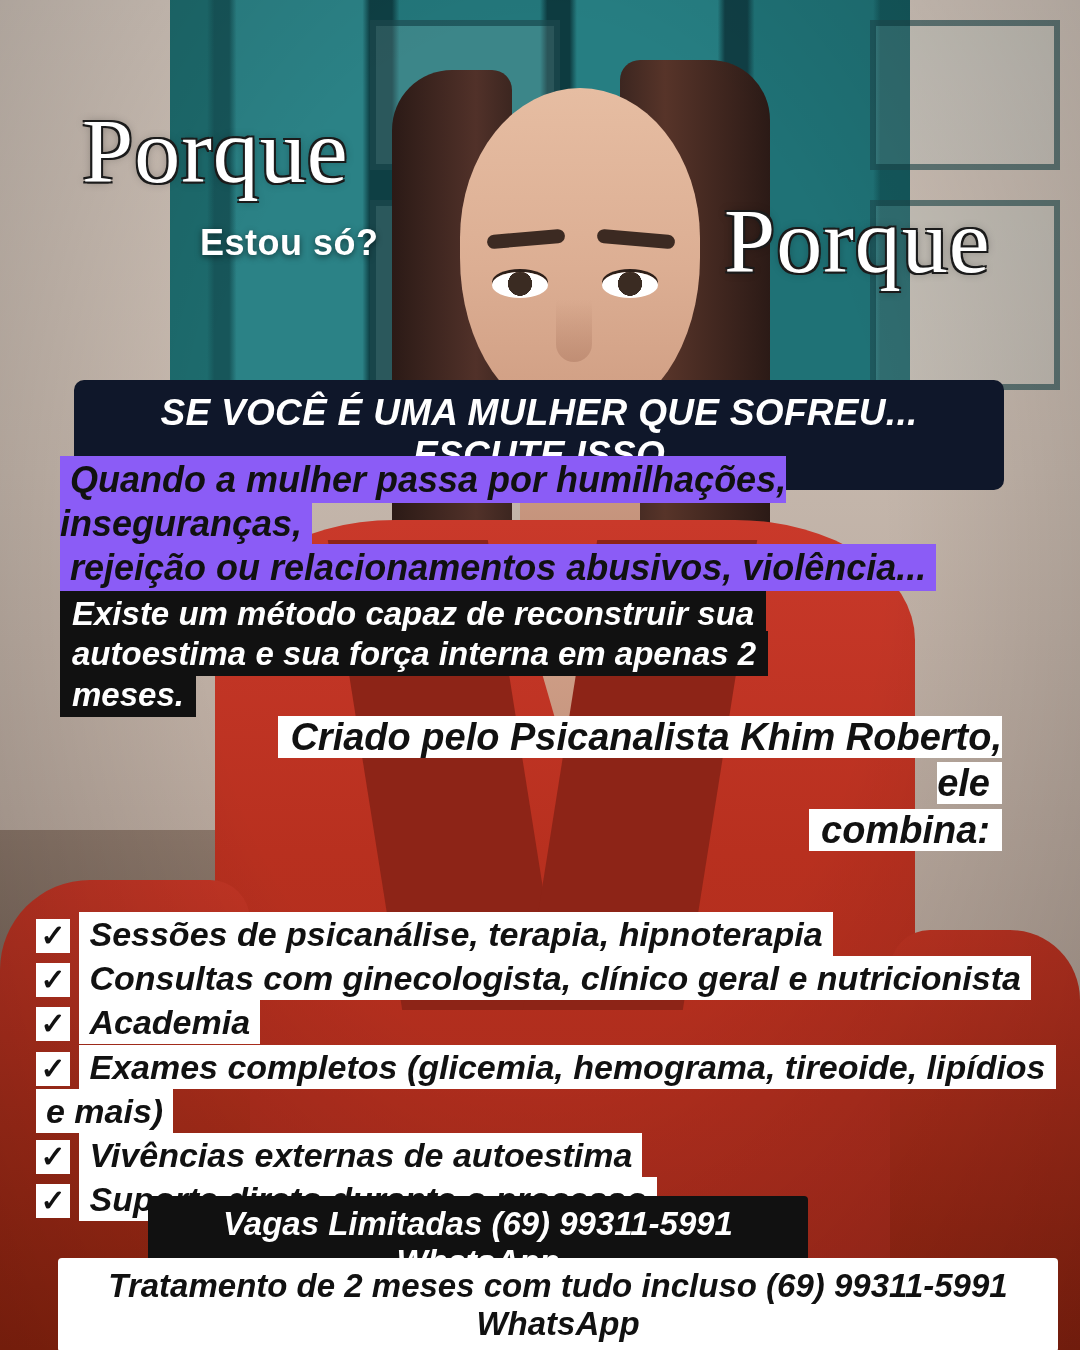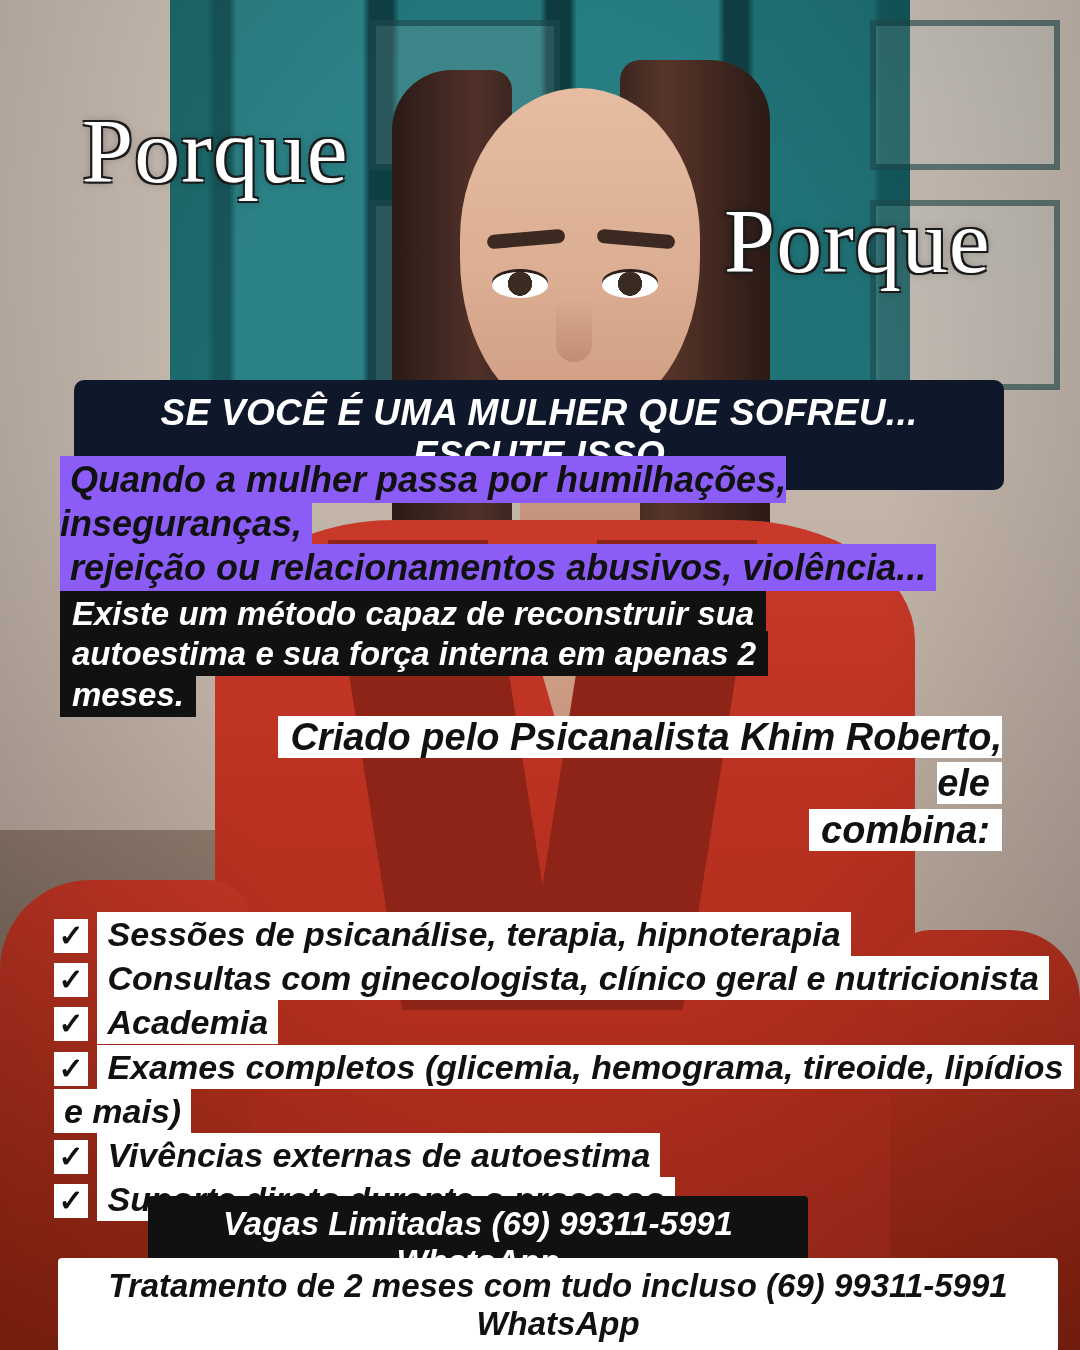--- a/index.html
+++ b/index.html
@@ -181,21 +181,21 @@
   .b2 { left:44px;  top:588px; width:910px; font-size:33px; }
   .b2 .ln { display:inline; background:#111; color:#fff; padding:4px 12px; }
 
   .b3 { left:208px; top:708px; width:810px; font-size:38px; text-align:right; }
   .b3 .ln { display:inline; background:#fff; color:#111; padding:0 12px; }
 
   .b4 { left:44px;  top:806px; width:940px; font-size:37px; }
   .b4 .ln { display:inline; background:#111; color:#fff; padding:4px 12px; }
 
   .list {
-    position:absolute; left:54px; top:912px; width:1010px;
+    position:absolute; left:36px; top:912px; width:1010px;
   }
   .list .row {
     font-style:italic; font-weight:700; font-size:34px; line-height:1.30;
   }
   .list .row .txt {
     background:#fff; color:#111; padding:3px 10px;
     box-decoration-break:clone; -webkit-box-decoration-break:clone;
   }
   .check {
     display:inline-block; width:34px; height:34px;
@@ -244,20 +244,21 @@
   <div class="person-head"></div>
   <div class="brow brow-l"></div>
   <div class="brow brow-r"></div>
   <div class="eye eye-l"></div>
   <div class="eye eye-r"></div>
   <div class="nose"></div>
   <div class="lips"></div>
   <div class="vignette"></div>
 
   <div class="script script-1">Porque</div>
+  <div class="sub sub-1">Estou só?</div>
   <div class="script script-2">Porque</div>
 
   <div class="band">SE VOCÊ É UMA MULHER QUE SOFREU... ESCUTE ISSO</div>
 
   <div class="blk b1">
     <span class="ln">Quando a mulher passa por humilhações, inseguranças,</span><br>
     <span class="ln">rejeição ou relacionamentos abusivos, violência...</span><br>
     <span class="ln">Algo dentro dela se quebra.</span>
   </div>
 

